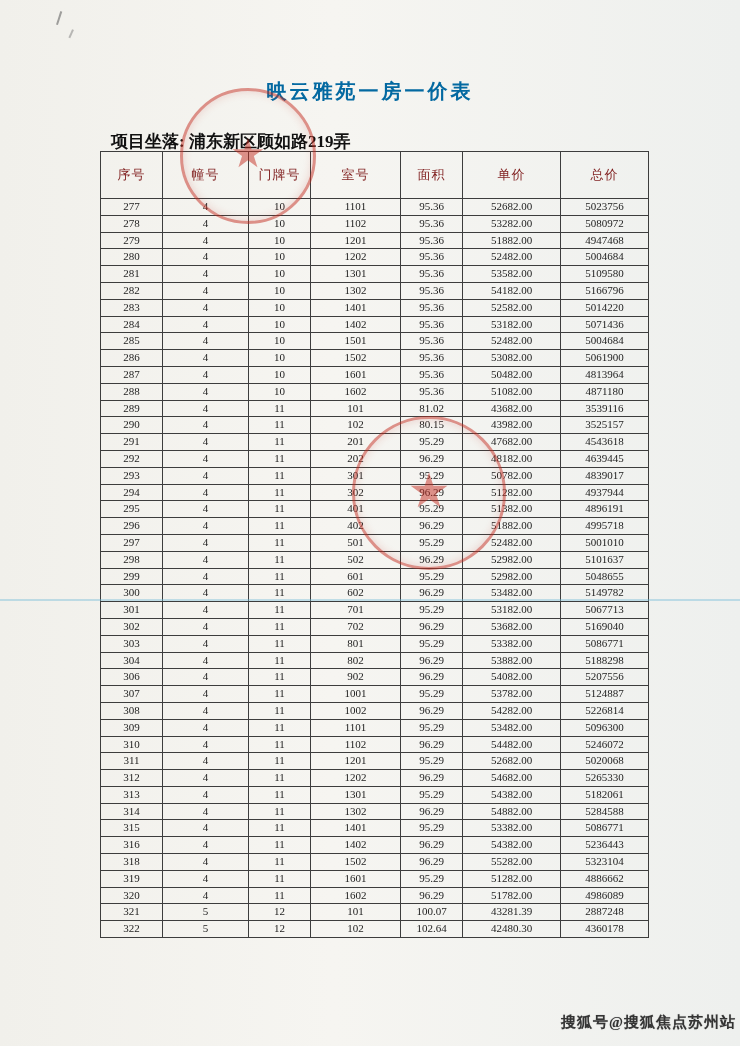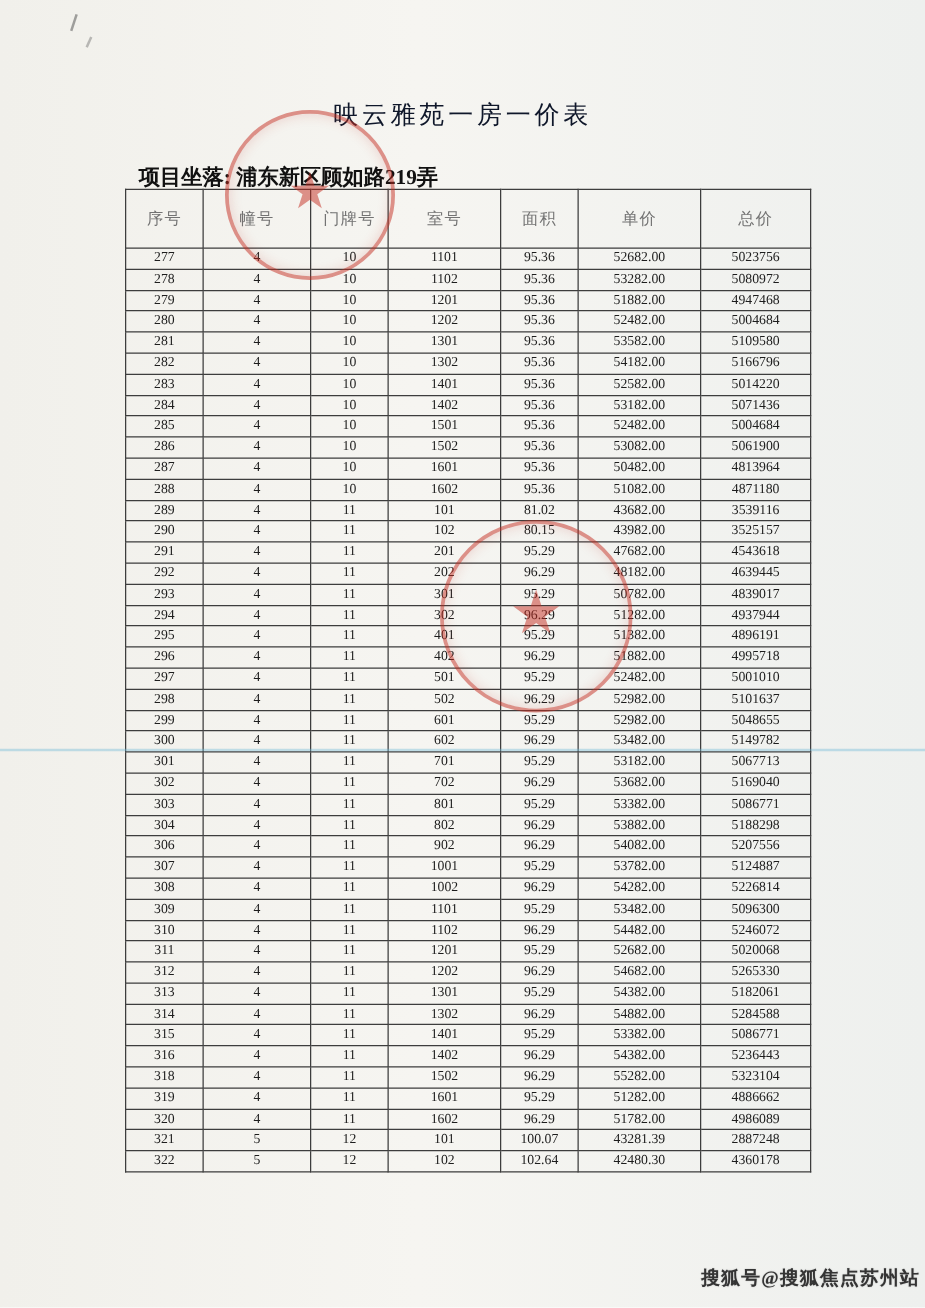--- a/index.html
+++ b/index.html
@@ -4,36 +4,36 @@
 <style>
   html,body{margin:0;padding:0;}
   body{
     width:740px;height:1046px;position:relative;overflow:hidden;
     background:linear-gradient(90deg,#f1f0eb 0%,#f6f5f1 45%,#eef0ee 100%);
     font-family:"Liberation Serif","DejaVu Serif",serif;
     color:#1a1a1a;
   }
   .page-title{
     position:absolute;top:78px;left:0;width:100%;
-    text-align:center;font-size:20px;font-weight:normal;letter-spacing:3px;color:#0f172a;
+    text-align:center;font-size:20px;font-weight:bold;letter-spacing:3px;color:#0369a1;
   }
   .location-line{
     position:absolute;top:130px;left:100px;
     font-size:17px;font-weight:bold;color:#111;margin-left:11px;
   }
   table.price-table{
     position:absolute;top:151px;left:100px;width:548px;
     border-collapse:collapse;table-layout:fixed;
   }
   .price-table th,.price-table td{
     border:1px solid #3d3d3d;text-align:center;
     overflow:hidden;white-space:nowrap;padding:0;
   }
   .price-table th{
-    height:46px;font-size:13px;font-weight:normal;color:#737373;letter-spacing:1px;
+    height:46px;font-size:13px;font-weight:normal;color:#7f1d1d;letter-spacing:1px;
   }
   .price-table td{
     height:15.8px;line-height:15.8px;font-size:11px;color:#1d1d1d;
   }
   
   .seal{
     position:absolute;border-radius:50%;
     border:3px solid rgba(196,44,32,.50);
     box-shadow:inset 0 0 10px rgba(196,44,32,.18);
     pointer-events:none;

